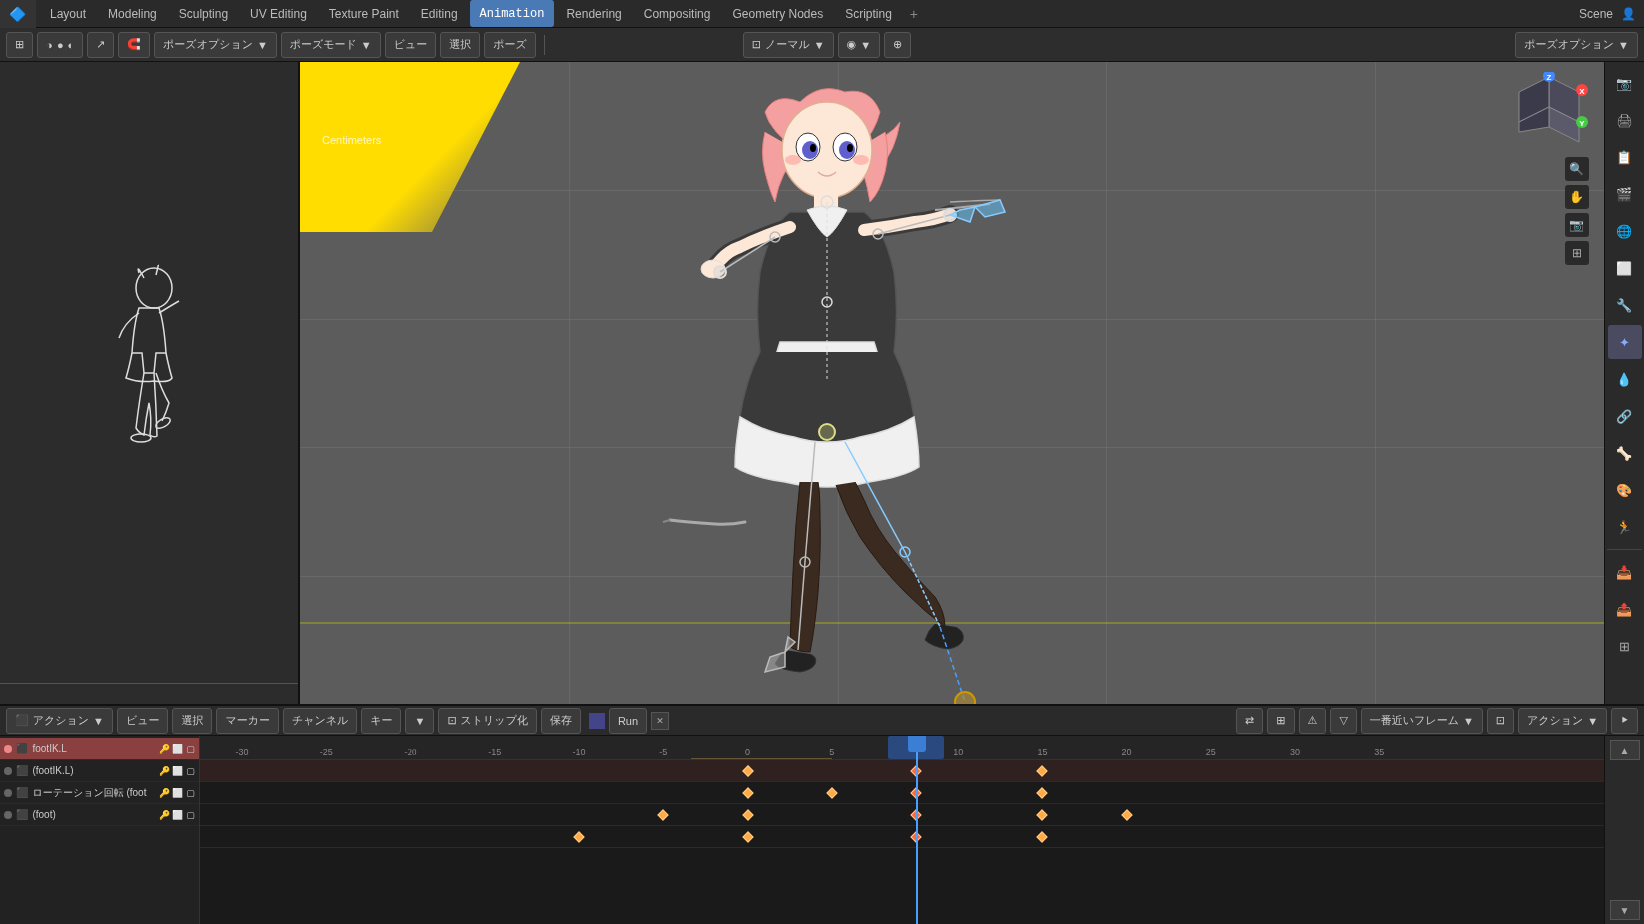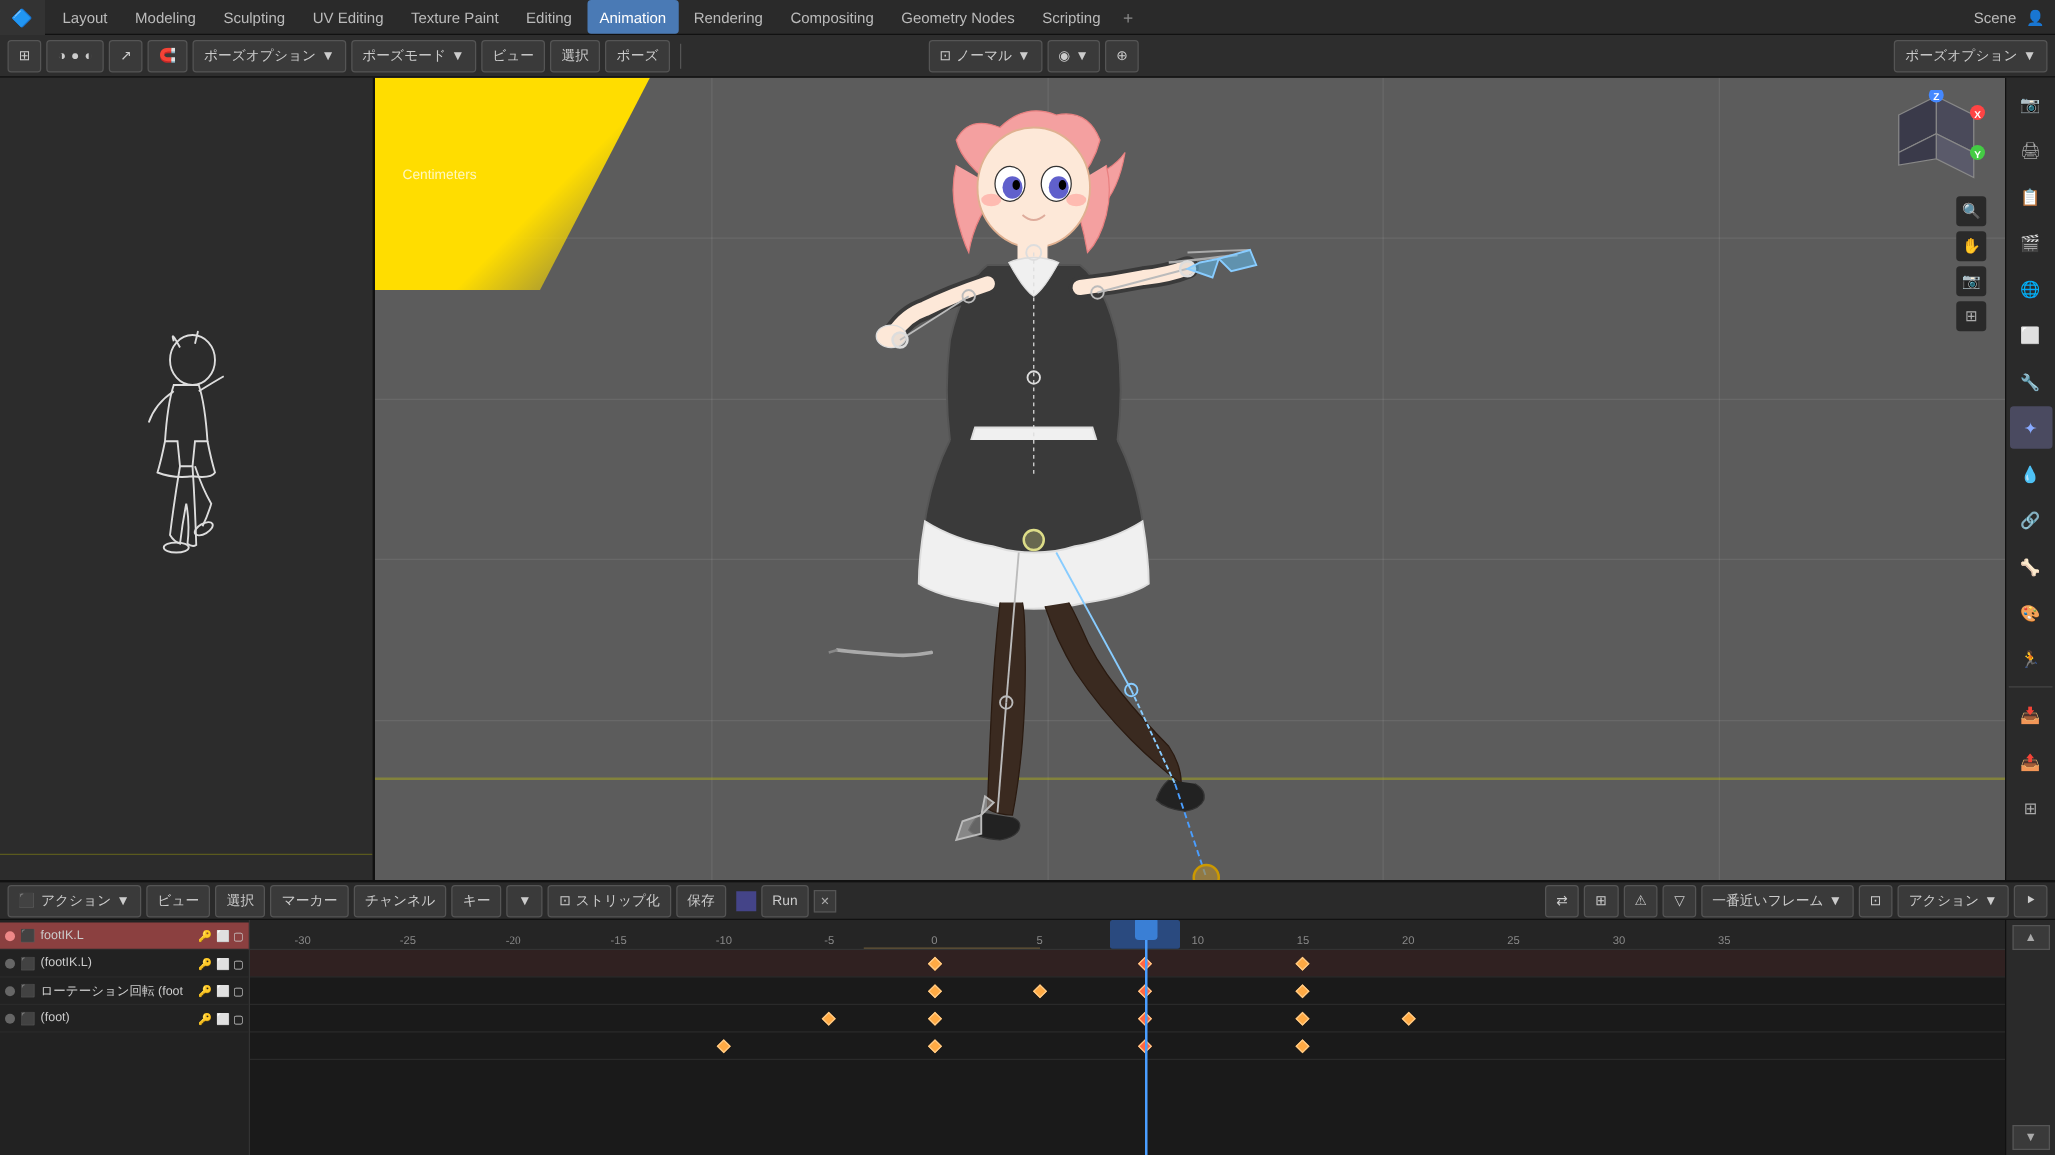--- a/index.html
+++ b/index.html
@@ -49,20 +49,21 @@
       display: flex;
       align-items: center;
       cursor: pointer;
       color: #bbb;
       font-size: 12px;
       border-radius: 3px;
     }
     .menu-item.active {
       background: #4a7ab5;
       color: #fff;
+      font-family: Liberation Mono, monospace;
     }
     .menu-right {
       margin-left: auto;
       display: flex;
       align-items: center;
       gap: 8px;
       padding-right: 8px;
       color: #bbb;
       font-size: 12px;
     }

